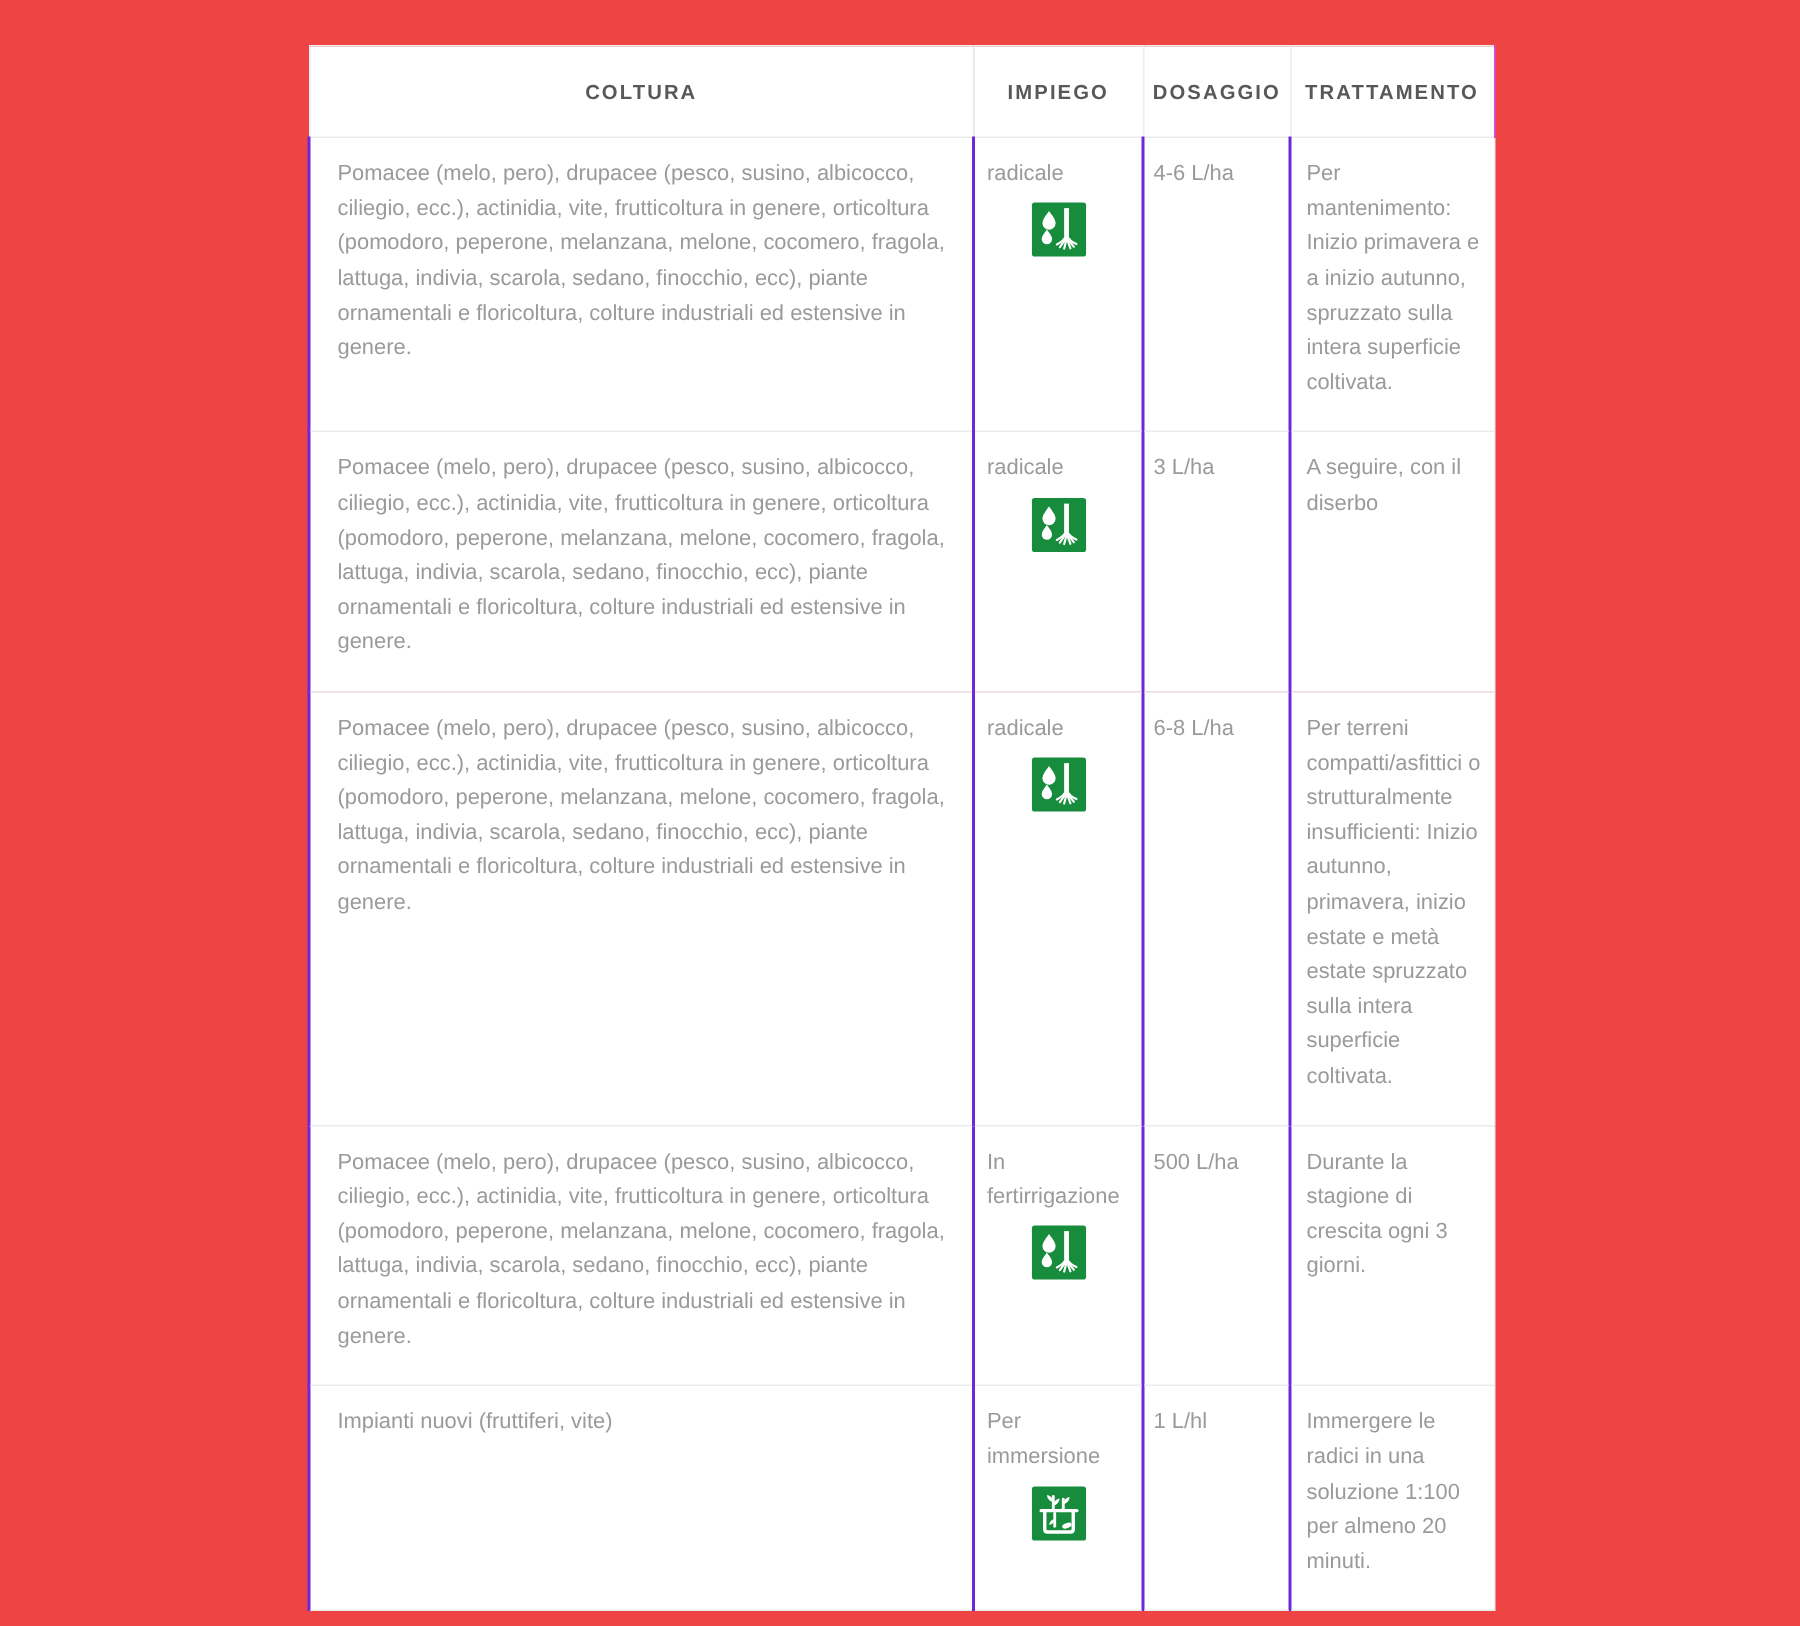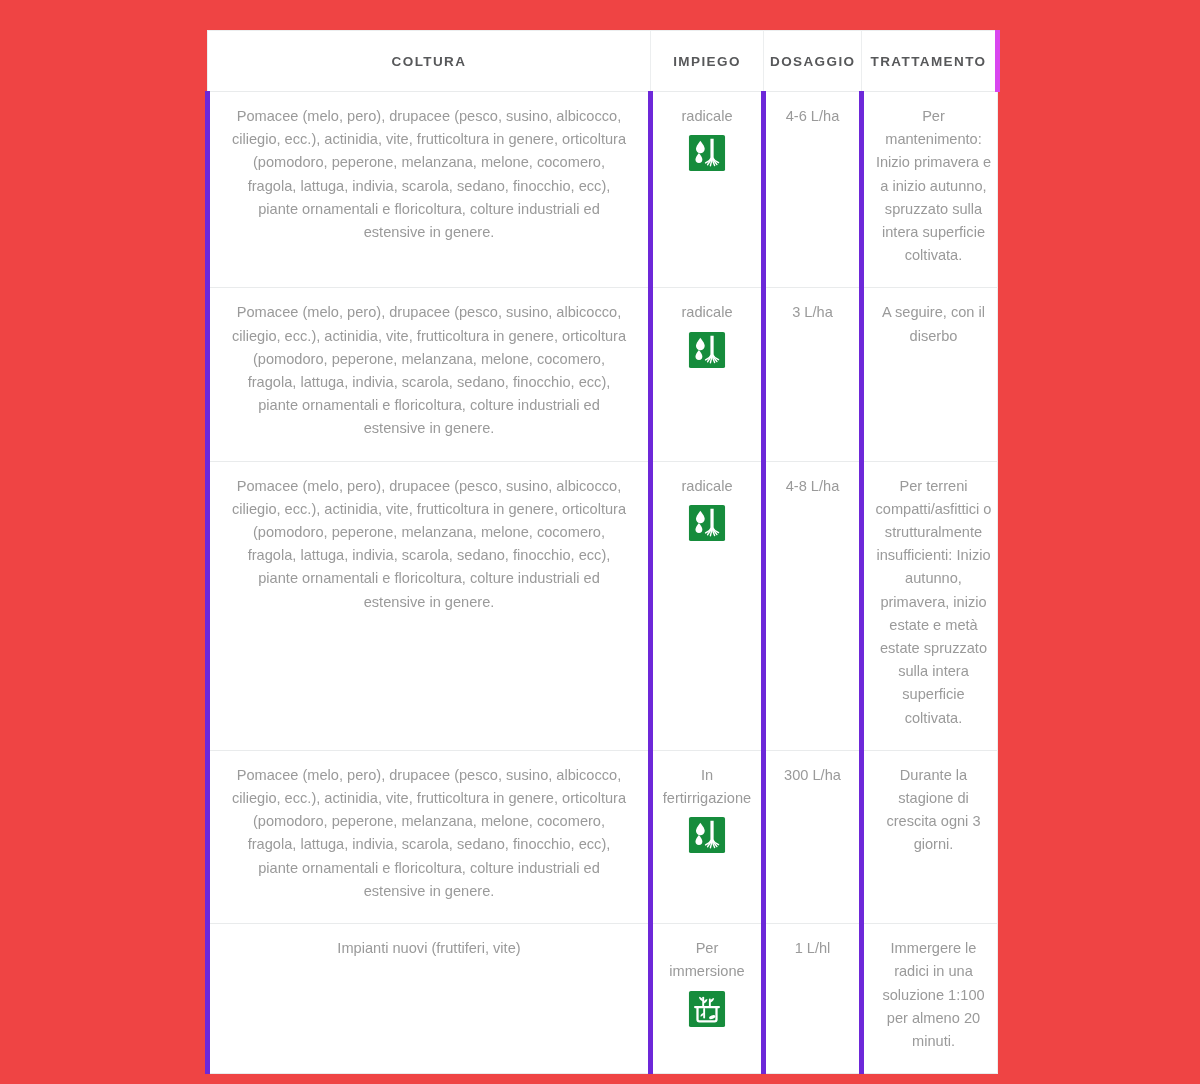--- a/index.html
+++ b/index.html
@@ -47,40 +47,40 @@
     color: #57585a;
     text-transform: uppercase;
     text-align: center;
     vertical-align: middle;
     height: 60px;
     padding: 0 6px;
     border-left: 1px solid #eceeef;
     background: #ffffff;
   }
   thead th:first-child { border-left: 1px solid #eceeef; }
-  thead th:last-child  { border-right: 5px solid #d946ef; }
+  thead th:last-child  { border-right: 1px solid #d946ef; }
   thead tr {
     border-top: 1px solid #eceeef;
   }
 
   tbody tr {
     border-top: 1px solid #e9ebec;
   }
   tbody tr:last-child {
     border-bottom: 1px solid #e9ebec;
   }
 
   tbody td {
     font-size: 14.6px;
     line-height: 23.2px;
     color: #9a9a9a;
-    text-align: center;
+    text-align: left;
     vertical-align: top;
     padding: 13px 14px 20px 14px;
-    border-left: 5px solid #6d28d9;
+    border-left: 2px solid #6d28d9;
     background: #ffffff;
   }
   tbody td:last-child { border-right: 1px solid #eceeef; }
 
   td.cell-coltura     { padding-left: 18px; padding-right: 18px; }
   td.cell-impiego     { padding-left: 8px;  padding-right: 8px; }
   td.cell-dosaggio    { padding-left: 6px;  padding-right: 6px; }
   td.cell-trattamento { padding-left: 10px; padding-right: 4px; }
 
   .impiego-label {
@@ -178,21 +178,21 @@
                     <path d="M25.3 24 C24 27 21.5 29 18.5 30.5"></path>
                     <path d="M25.3 24 C24.4 27.2 22.6 30 20.6 32.4"></path>
                     <path d="M25.3 24 C25.2 27.5 24.6 30.6 23.6 33.4"></path>
                     <path d="M25.3 24 C25.8 27.5 26.8 30.6 28 33.2"></path>
                     <path d="M25.3 24 C26.4 27.2 28.2 29.9 30.4 32.1"></path>
                     <path d="M25.3 24 C26.7 26.9 29.2 28.9 32.2 30.2"></path>
                   </g>
                 </svg>
               </span>
             </td>
-            <td class="cell-dosaggio">4-8 L/ha</td>
+            <td class="cell-dosaggio">6-8 L/ha</td>
             <td class="cell-trattamento">Per terreni compatti/asfittici o strutturalmente insufficienti: Inizio autunno, primavera, inizio estate e metà estate spruzzato sulla intera superficie coltivata.</td>
           </tr>
           <tr>
             <td class="cell-coltura">Pomacee (melo, pero), drupacee (pesco, susino, albicocco, ciliegio, ecc.), actinidia, vite, frutticoltura in genere, orticoltura (pomodoro, peperone, melanzana, melone, cocomero, fragola, lattuga, indivia, scarola, sedano, finocchio, ecc), piante ornamentali e floricoltura, colture industriali ed estensive in genere.</td>
             <td class="cell-impiego">
               <span class="impiego-label">In fertirrigazione</span>
               <span class="impiego-icon">
                 <svg viewBox="0 0 40 40" width="38" height="38" aria-hidden="true">
                   <rect x="1" y="1" width="38" height="38" rx="2" fill="#168c3c"></rect>
                   <path d="M13 7 C16.2 11.2 17.6 13.6 17.6 15.6 A4.6 4.6 0 0 1 8.4 15.6 C8.4 13.6 9.8 11.2 13 7 Z" fill="#ffffff"></path>
@@ -202,21 +202,21 @@
                     <path d="M25.3 24 C24 27 21.5 29 18.5 30.5"></path>
                     <path d="M25.3 24 C24.4 27.2 22.6 30 20.6 32.4"></path>
                     <path d="M25.3 24 C25.2 27.5 24.6 30.6 23.6 33.4"></path>
                     <path d="M25.3 24 C25.8 27.5 26.8 30.6 28 33.2"></path>
                     <path d="M25.3 24 C26.4 27.2 28.2 29.9 30.4 32.1"></path>
                     <path d="M25.3 24 C26.7 26.9 29.2 28.9 32.2 30.2"></path>
                   </g>
                 </svg>
               </span>
             </td>
-            <td class="cell-dosaggio">300 L/ha</td>
+            <td class="cell-dosaggio">500 L/ha</td>
             <td class="cell-trattamento">Durante la stagione di crescita ogni 3 giorni.</td>
           </tr>
           <tr>
             <td class="cell-coltura">Impianti nuovi (fruttiferi, vite)</td>
             <td class="cell-impiego">
               <span class="impiego-label">Per immersione</span>
               <span class="impiego-icon">
                 <svg viewBox="0 0 40 40" width="38" height="38" aria-hidden="true">
                   <rect x="1" y="1" width="38" height="38" rx="2" fill="#168c3c"></rect>
                   <path d="M10 18 L10 31 Q10 33 12 33 L28 33 Q30 33 30 31 L30 18" fill="none" stroke="#ffffff" stroke-width="2.4"></path>

